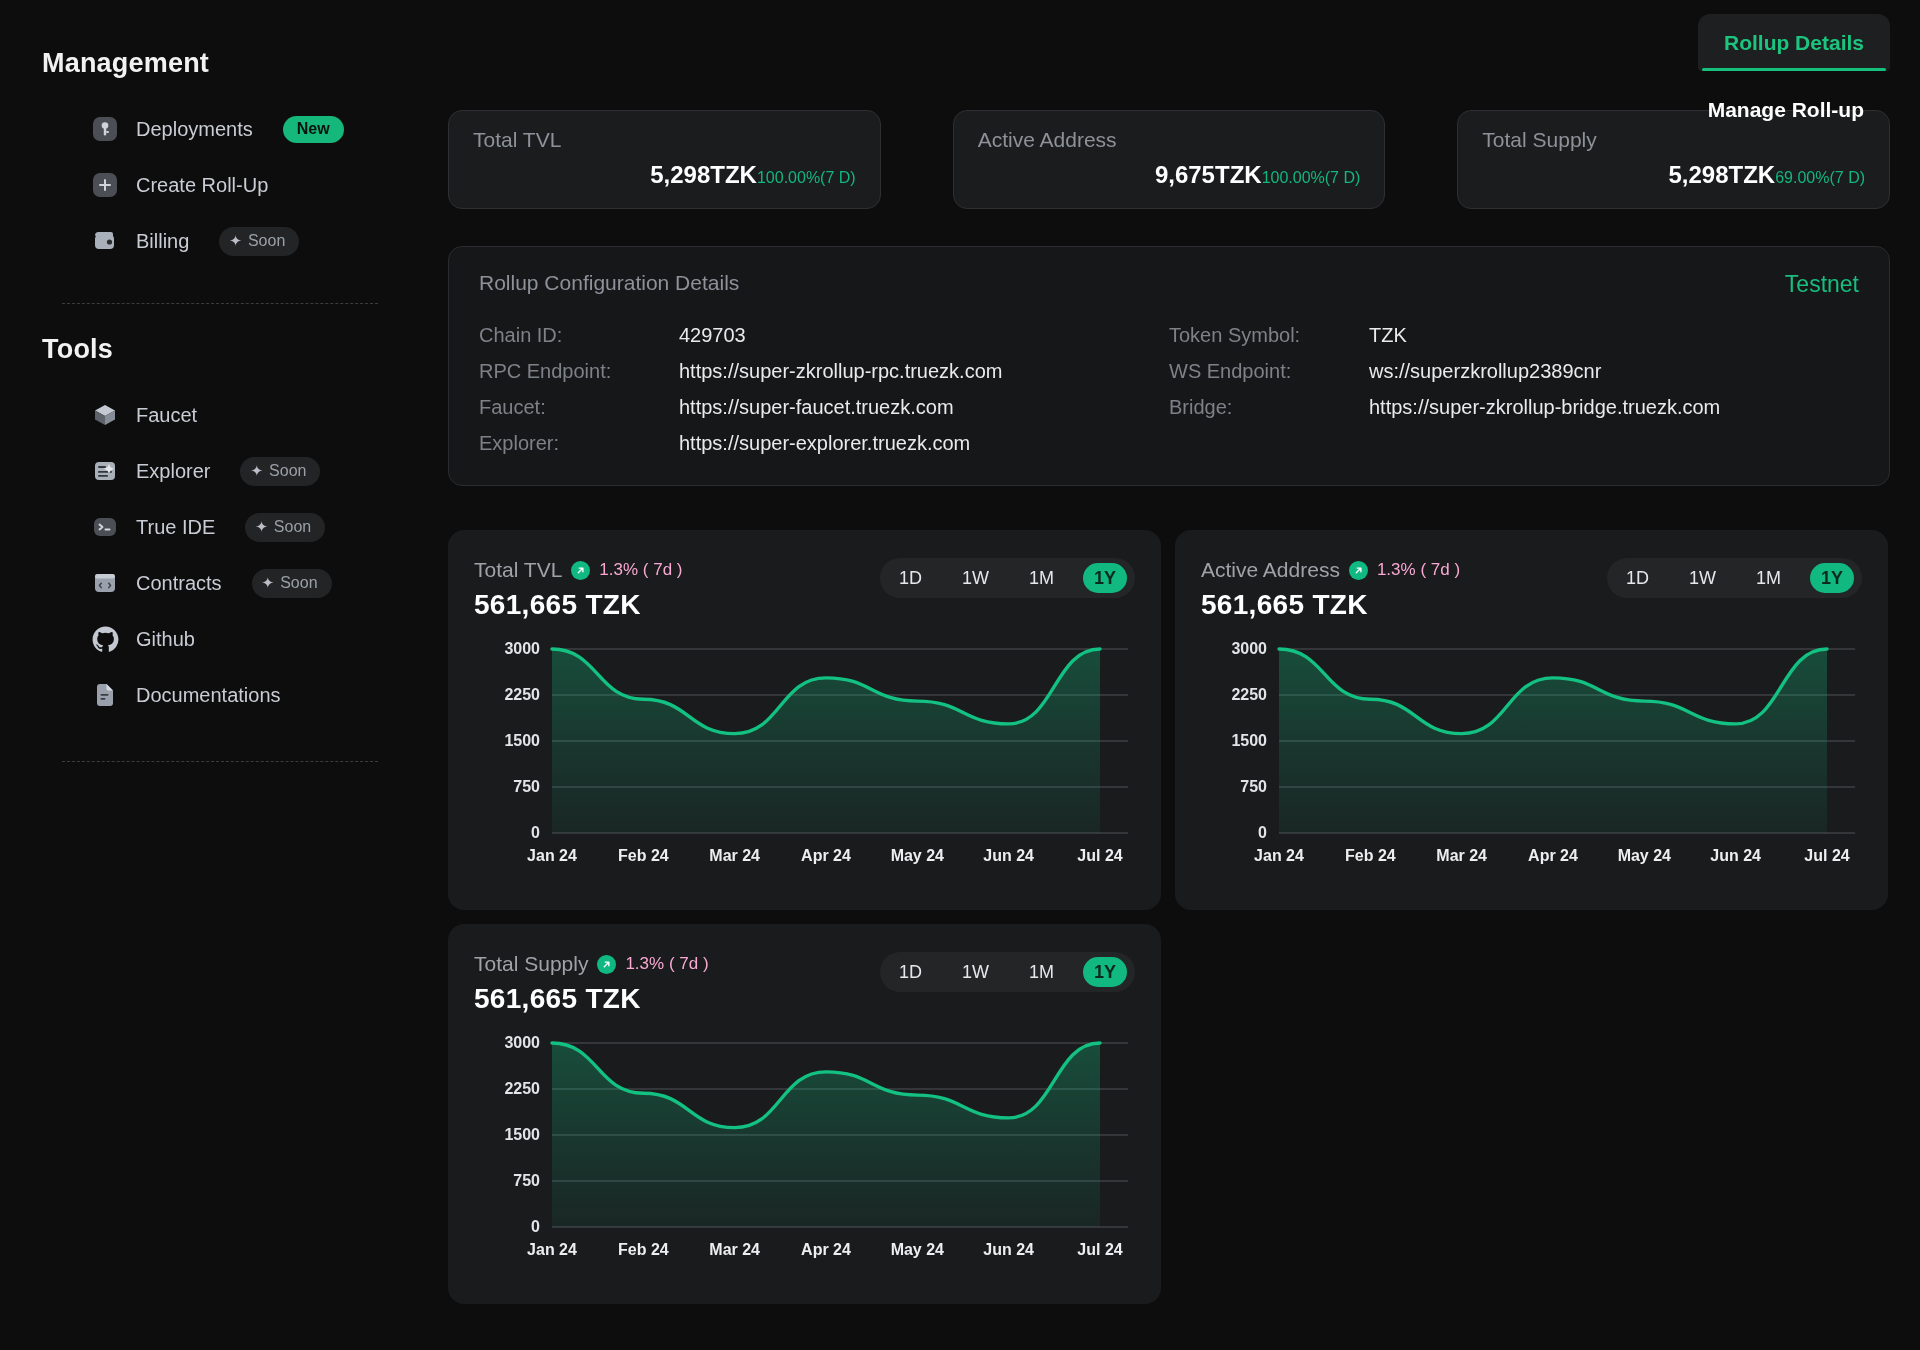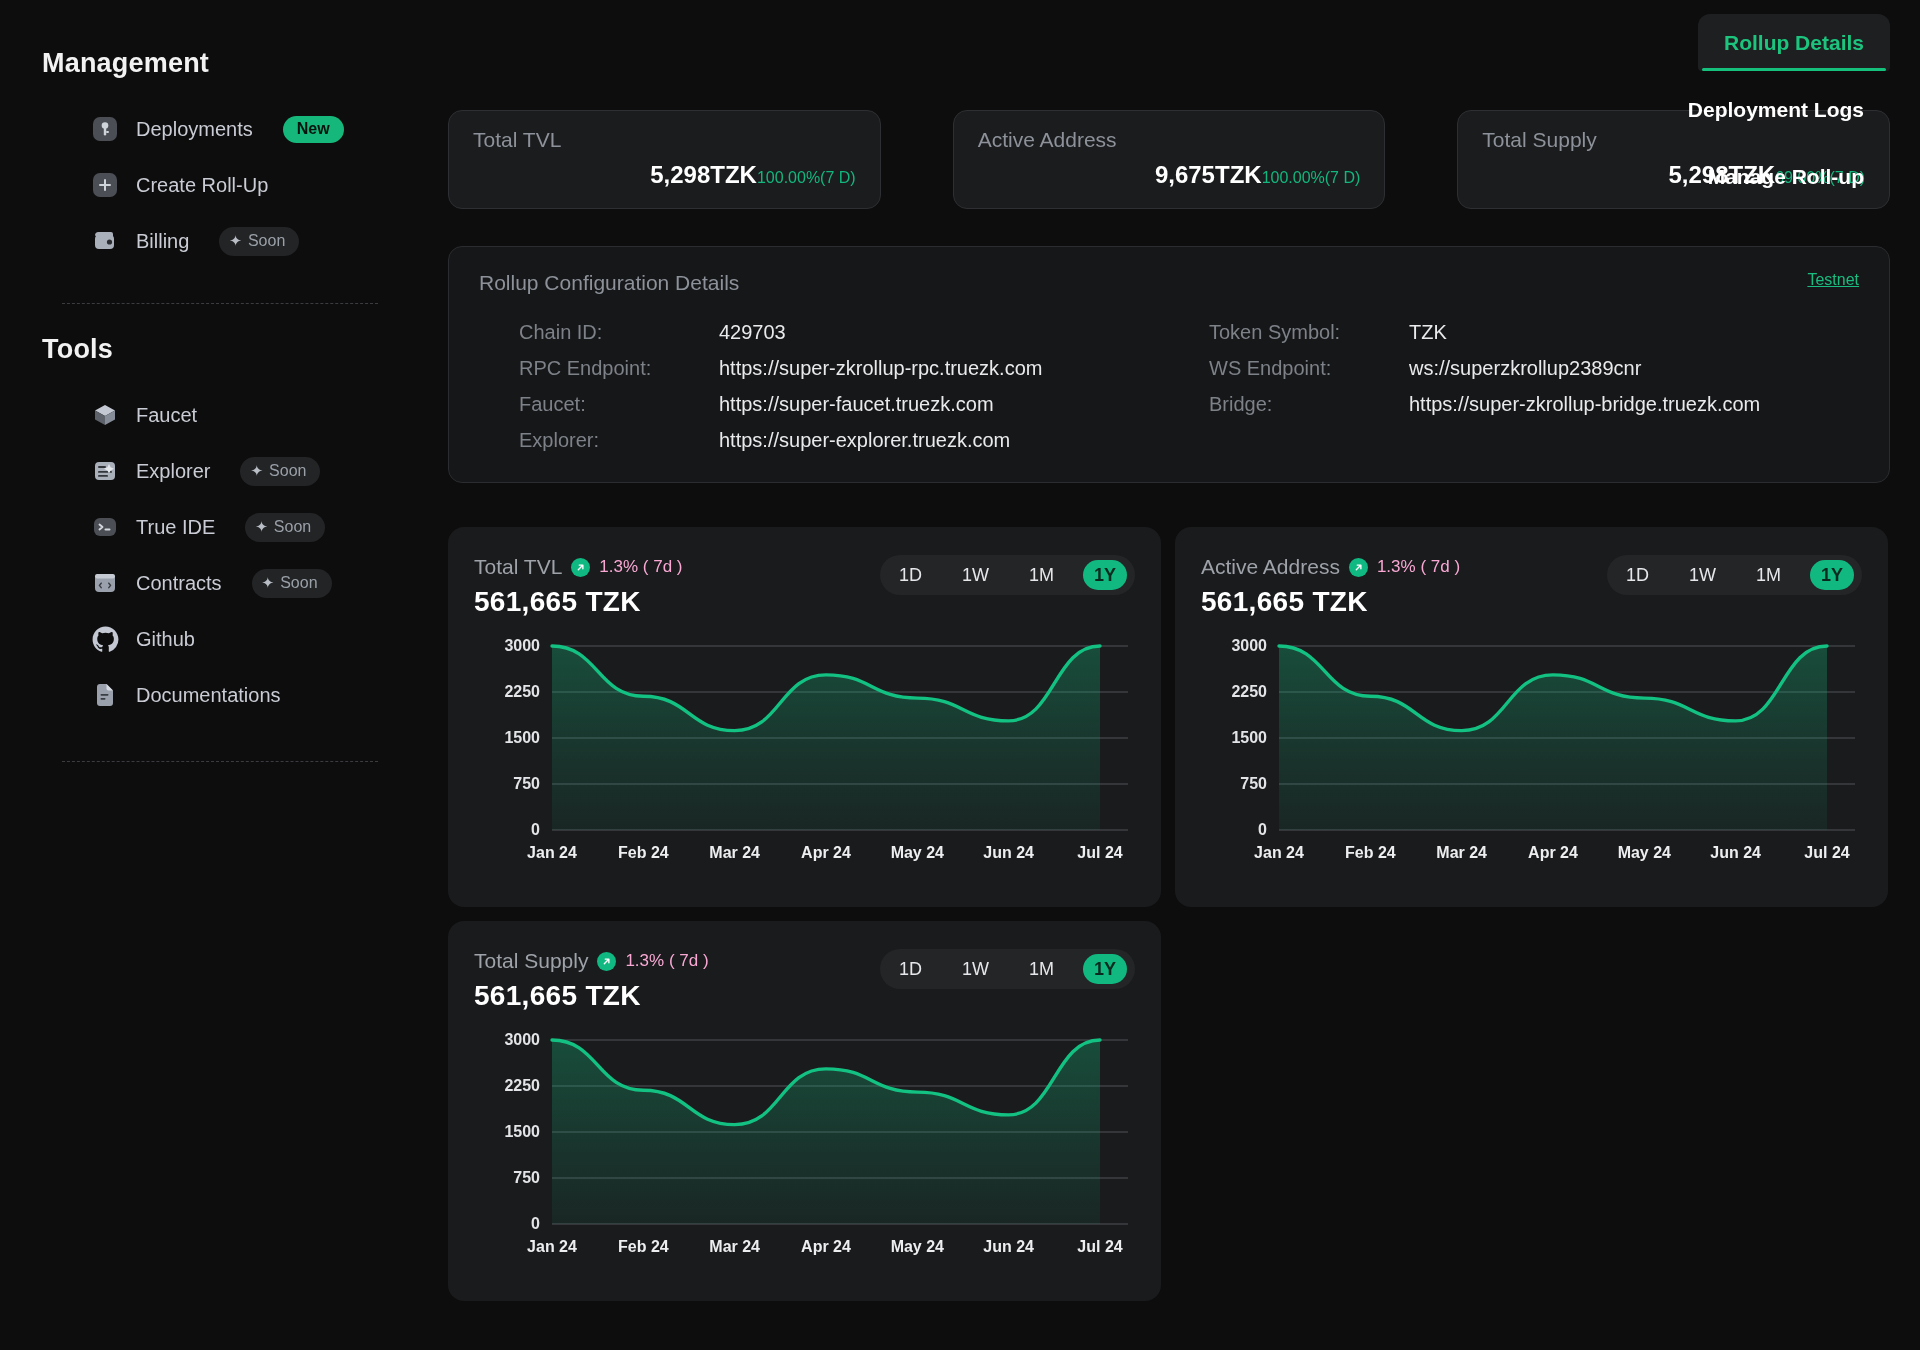--- a/index.html
+++ b/index.html
@@ -97,27 +97,27 @@
   
   .config {
     margin-top: 37px; margin-left: 8px;
     background: #161719;
     border: 1px solid #2a2c2f;
     border-radius: 14px;
     padding: 24px 30px 30px;
   }
   .config-head { display: flex; justify-content: space-between; align-items: flex-start; }
   .config-title { font-size: 21px; color: #8d9199; }
-  .config-net { font-size: 16px; color: #19bd7f; font-weight: 400; text-decoration: underline; }
+  .config-net { font-size: 23px; color: #19bd7f; font-weight: 400; }
   .config-grid {
     display: grid; grid-template-columns: 1fr 1fr;
     column-gap: 0; row-gap: 0; margin-top: 26px;
   }
   .cfg-col { display: flex; flex-direction: column; gap: 13px; }
-  .cfg-row { display: flex; align-items: flex-end; margin-left: 40px; }
+  .cfg-row { display: flex; align-items: flex-end; }
   .cfg-k { font-size: 20px; color: #7d8188; flex: 0 0 200px; }
   .cfg-v { font-size: 20px; color: #e9eaec; }
 
   
   .charts { margin-top: 44px; margin-left: 8px; display: flex; flex-wrap: wrap; gap: 14px; }
   .chart-card {
     width: 713px;
     background: #1a1b1d;
     border-radius: 16px;
     padding: 28px 26px 10px 26px;
@@ -287,21 +287,20 @@
       </div>
     </div>
 
     <div class="divider bottom"></div>
   </aside>
 
   <main class="main">
 
     <nav class="tabs">
       <div class="tab active">Rollup Details</div>
-      <div class="tab">Deployment Logs</div>
       <div class="tab">Manage Roll-up</div>
     </nav>
 
     <section class="stat-row">
       <div class="stat-card">
         <div class="stat-title">Total TVL</div>
         <div class="stat-row2">
           <div class="stat-val">5,298TZK</div>
           <div class="stat-pct">100.00%(7 D)</div>
         </div>

